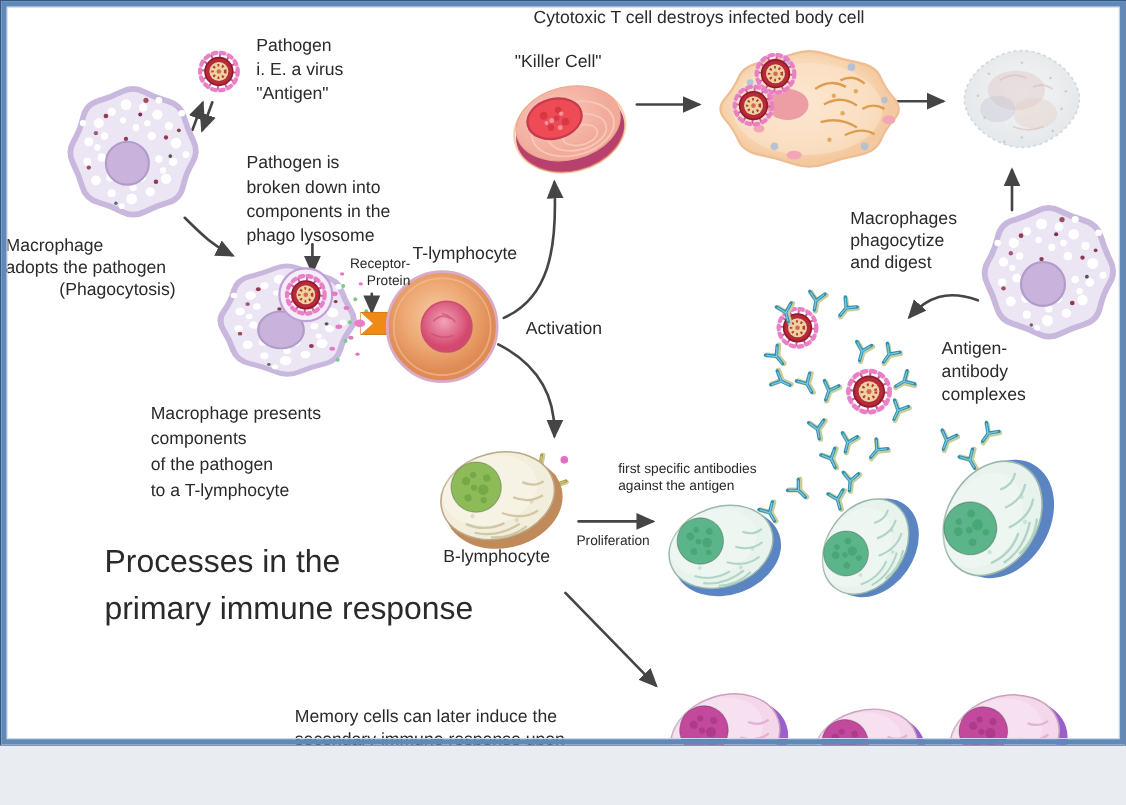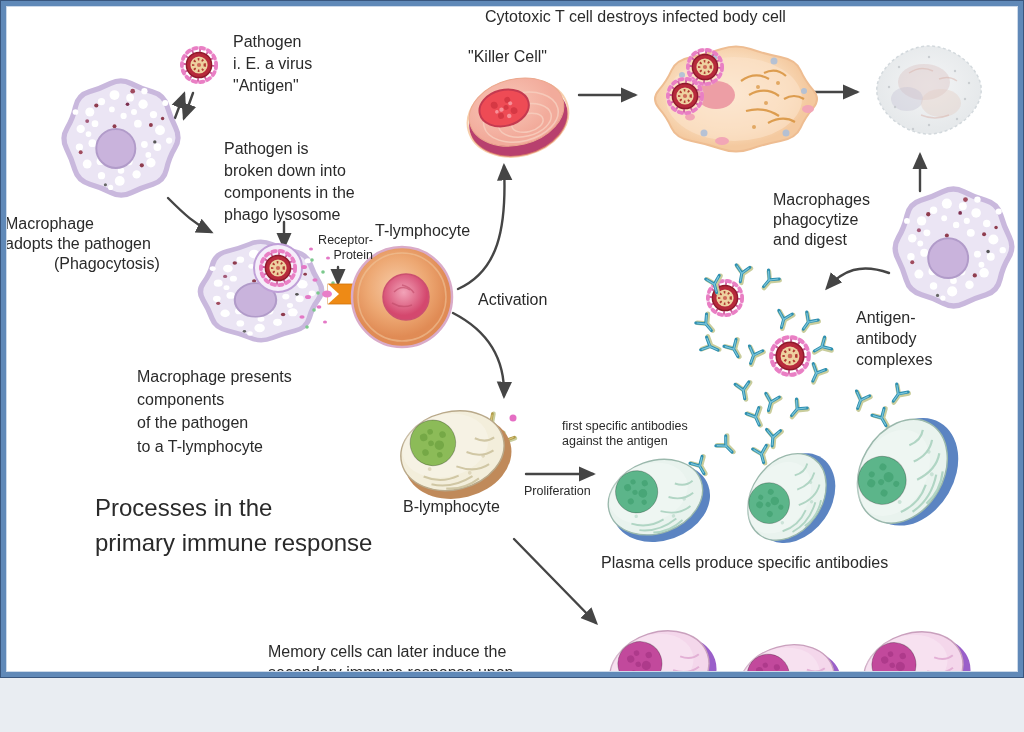--- a/index.html
+++ b/index.html
@@ -14,21 +14,21 @@
     border:5px solid var(--c-frame-border,#6089b8);
     box-shadow:inset 0 0 0 1px #ccd9e9;}
   svg.art{position:absolute;left:0;top:0;z-index:1;}
   .lbl{
     position:absolute;z-index:5;color:var(--c-text,#2a2a2a);
     font-size:16px;line-height:1.32;white-space:pre-line;
   }
   .lbl.pre{white-space:pre;}
   .lbl.small{font-size:12.5px;line-height:1.22;}
   .lbl.center{text-align:right;}
-  .lbl.title-main{font-size:24px;line-height:1.47;}
+  .lbl.title-main{font-size:29px;line-height:1.47;}
   .lbl.lh-tight{line-height:1.25;}
   .lbl.lh-med{line-height:1.31;}
   .lbl.lh-wide{line-height:1.375;}
   .lbl.lh-xwide{line-height:1.45;}
 </style>
 </head>
 <body>
 
 <div class="page">
   <div class="frame"></div>
@@ -377,19 +377,18 @@
   <div class="lbl lh-tight" style="left:772px;top:189px;">Macrophages
 phagocytize
 and digest</div>
   <div class="lbl lh-med" style="left:855px;top:307px;">Antigen-
 antibody
 complexes</div>
   <div class="lbl" style="left:402px;top:495px;">B-lymphocyte</div>
   <div class="lbl small" style="left:524px;top:418px;margin-left:37px;">first specific antibodies
 against the antigen</div>
   <div class="lbl small" style="left:523px;top:483px;text-align:center;">Proliferation</div>
-  <div class="lbl" style="left:600px;top:551px;">Plasma cells produce specific antibodies</div>
   <div class="lbl" style="left:267px;top:640px;">Memory cells can later induce the
 secondary immune response upon
 renewed contact with the same pathogen</div>
   <div class="lbl title-main" style="left:94px;top:489px;">Processes in the
 primary immune response</div>
 </div>
 
 </body></html>

